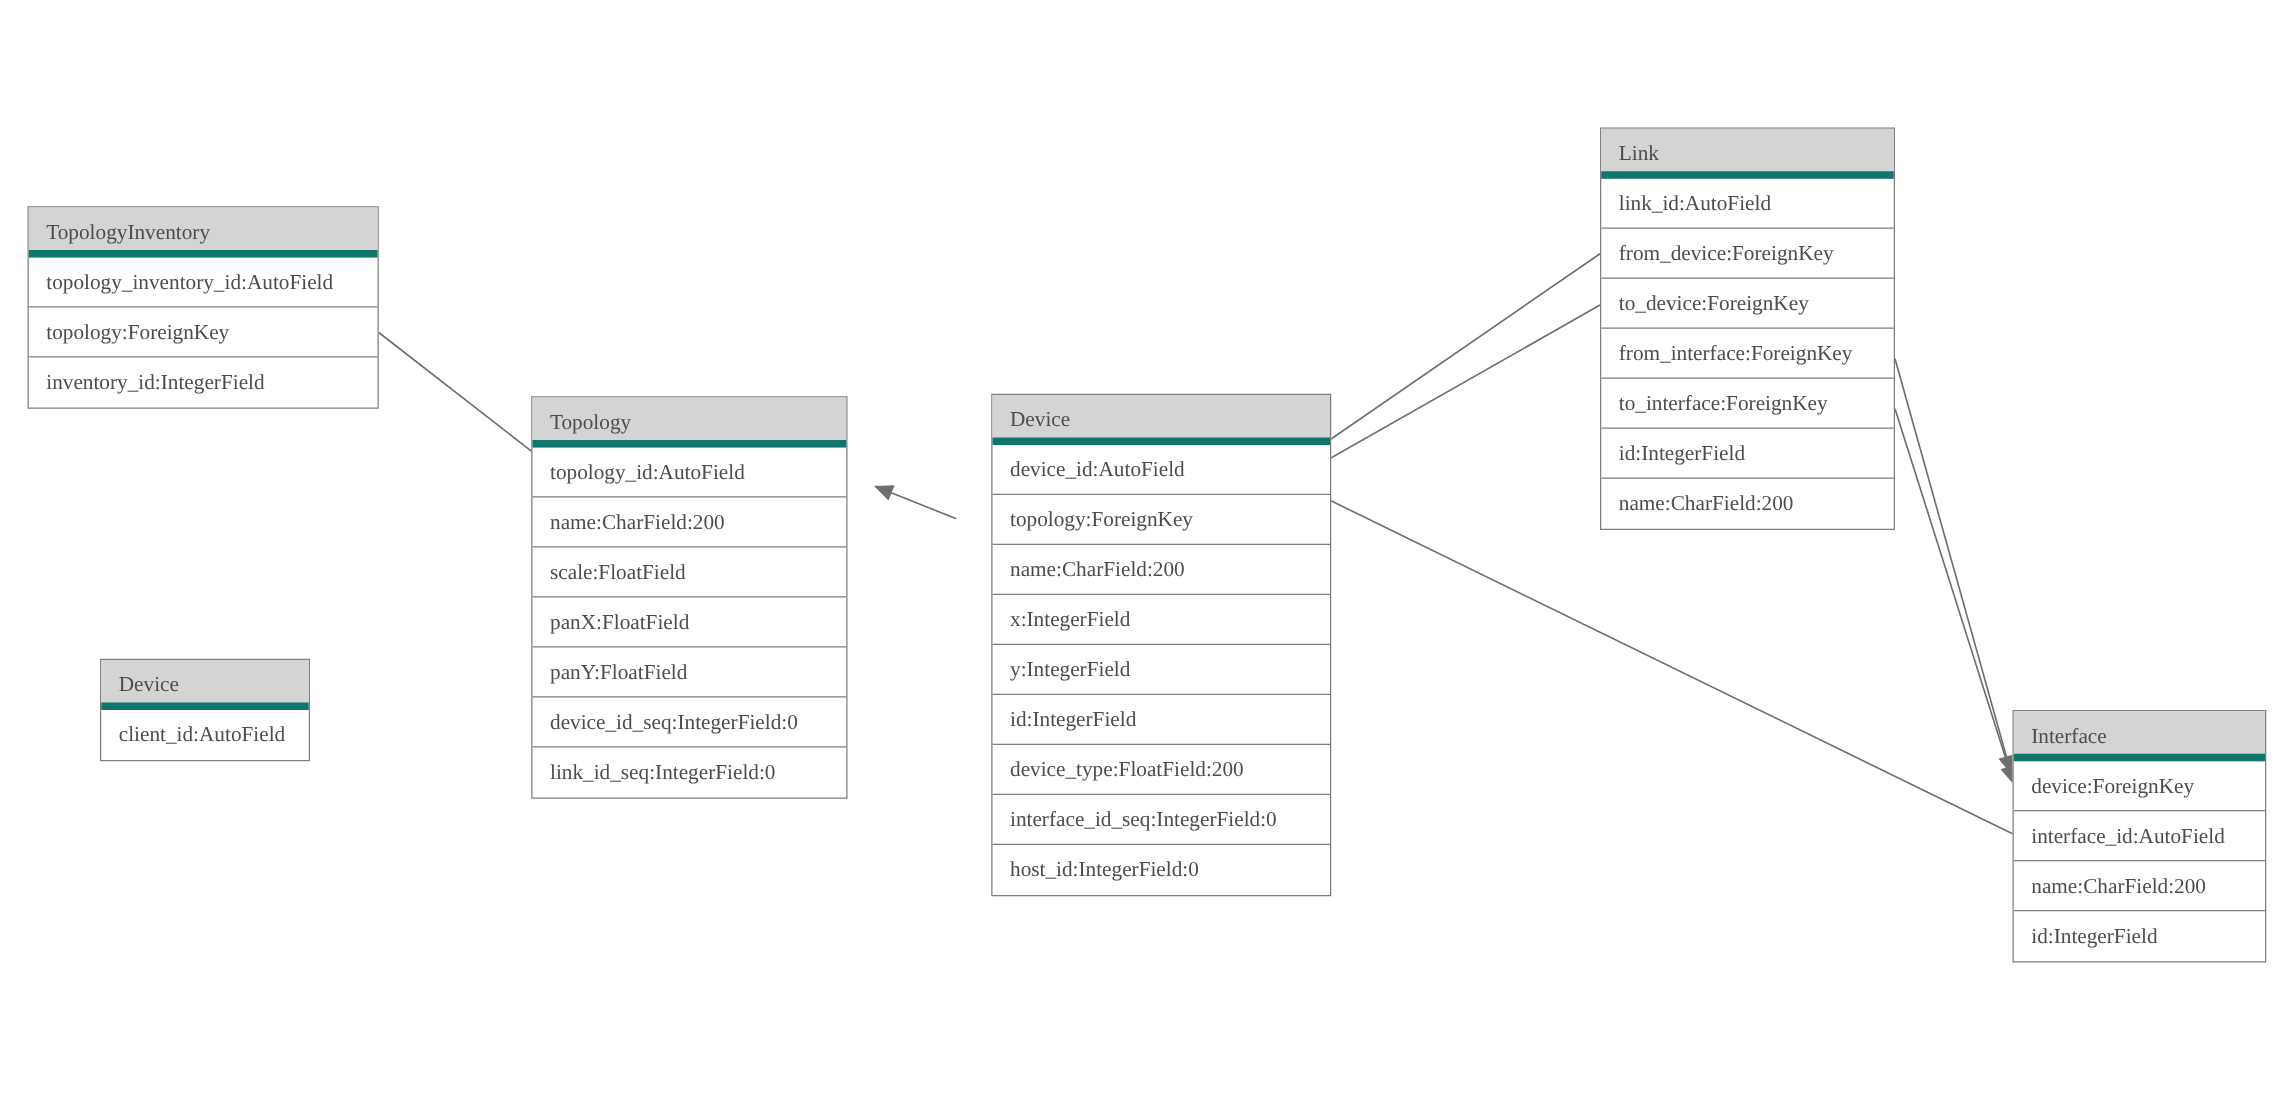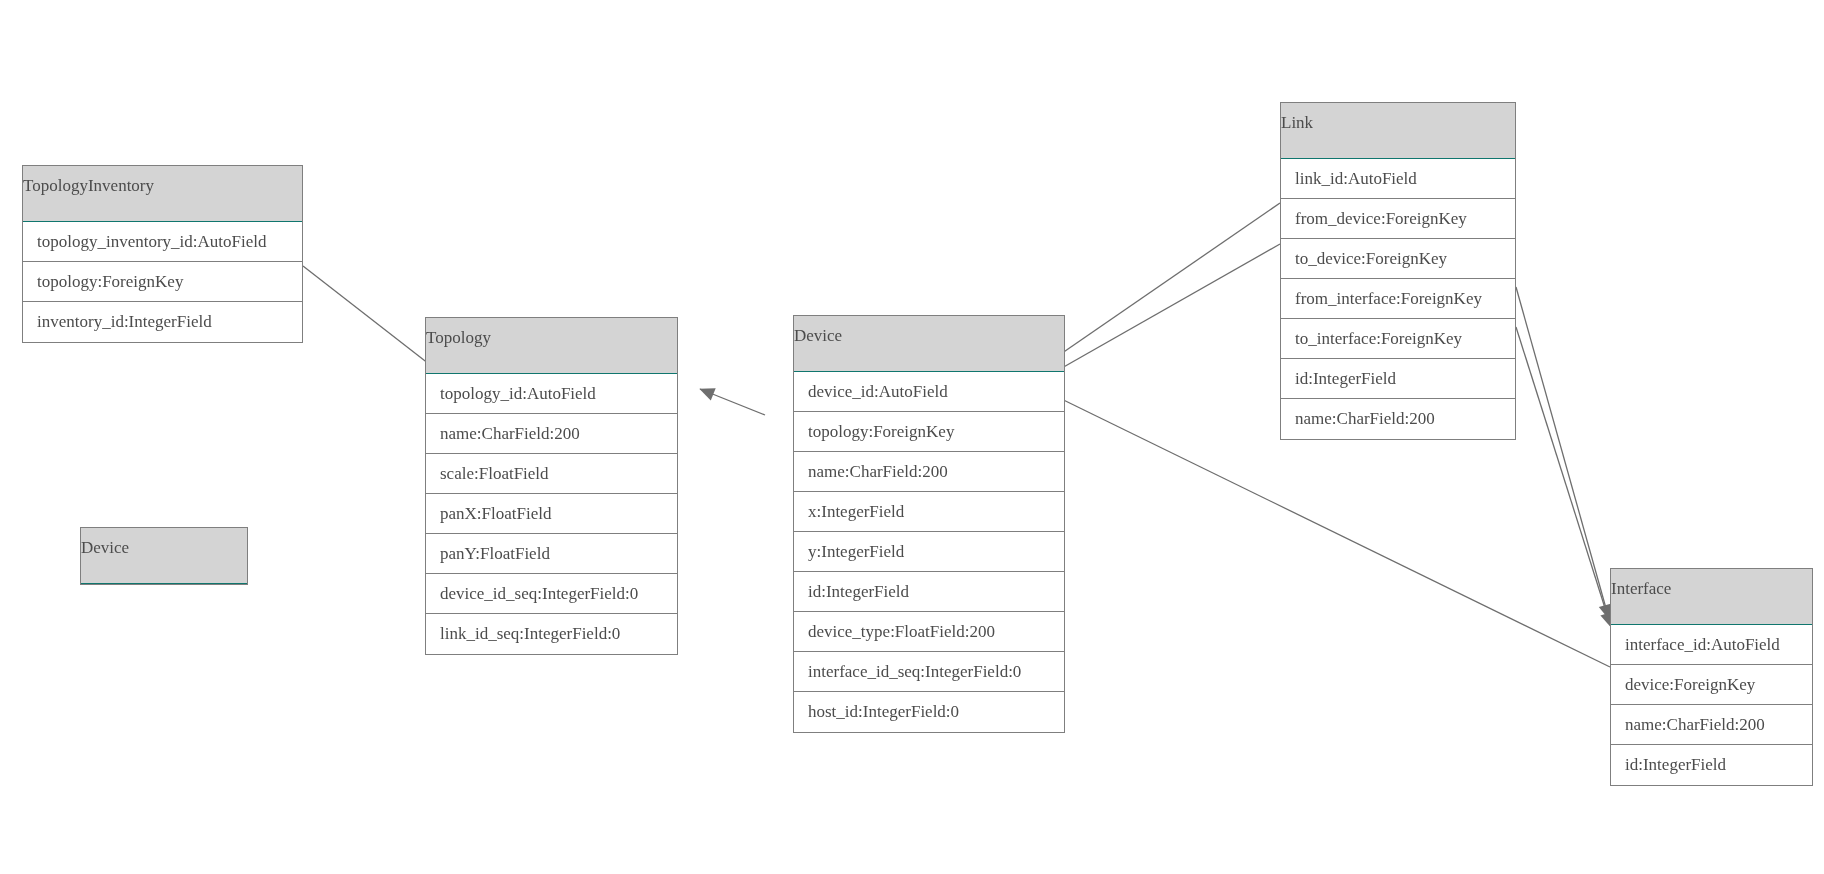--- a/index.html
+++ b/index.html
@@ -26,24 +26,25 @@
   .entity {
     position: absolute;
     box-sizing: border-box;
     background: #ffffff;
     border: 1.5px solid #7f7f7f;
     color: #4c4c4c;
     font-size: 17px;
   }
   .entity-header {
     box-sizing: border-box;
-    height: 56px;
+    height: 40px;
     line-height: 39px;
     background: #d4d4d4;
-    border-bottom: 1px solid #0f766e;
+    border-bottom: 6px solid #0f766e;
+    padding-left: 14px;
     white-space: nowrap;
     overflow: hidden;
   }
   .entity-rows .entity-row {
     box-sizing: border-box;
     height: 40px;
     line-height: 39px;
     border-bottom: 1px solid #7f7f7f;
     padding-left: 14px;
     white-space: nowrap;
@@ -84,20 +85,23 @@
     <div class="entity-header">TopologyInventory</div>
     <div class="entity-rows">
         <div class="entity-row">topology_inventory_id:AutoField</div>
         <div class="entity-row">topology:ForeignKey</div>
         <div class="entity-row">inventory_id:IntegerField</div>
       </div>
   </div>
 
   <div class="entity e-client">
     <div class="entity-header">Device</div>
+    <div class="entity-rows">
+        <div class="entity-row">client_id:AutoField</div>
+      </div>
   </div>
 
   <div class="entity e-topology">
     <div class="entity-header">Topology</div>
     <div class="entity-rows">
         <div class="entity-row">topology_id:AutoField</div>
         <div class="entity-row">name:CharField:200</div>
         <div class="entity-row">scale:FloatField</div>
         <div class="entity-row">panX:FloatField</div>
         <div class="entity-row">panY:FloatField</div>
@@ -130,20 +134,20 @@
         <div class="entity-row">from_interface:ForeignKey</div>
         <div class="entity-row">to_interface:ForeignKey</div>
         <div class="entity-row">id:IntegerField</div>
         <div class="entity-row">name:CharField:200</div>
       </div>
   </div>
 
   <div class="entity e-interface">
     <div class="entity-header">Interface</div>
     <div class="entity-rows">
+        <div class="entity-row">device:ForeignKey</div>
         <div class="entity-row">interface_id:AutoField</div>
-        <div class="entity-row">device:ForeignKey</div>
         <div class="entity-row">name:CharField:200</div>
         <div class="entity-row">id:IntegerField</div>
       </div>
   </div>
 
 </div>
 
 </body></html>

